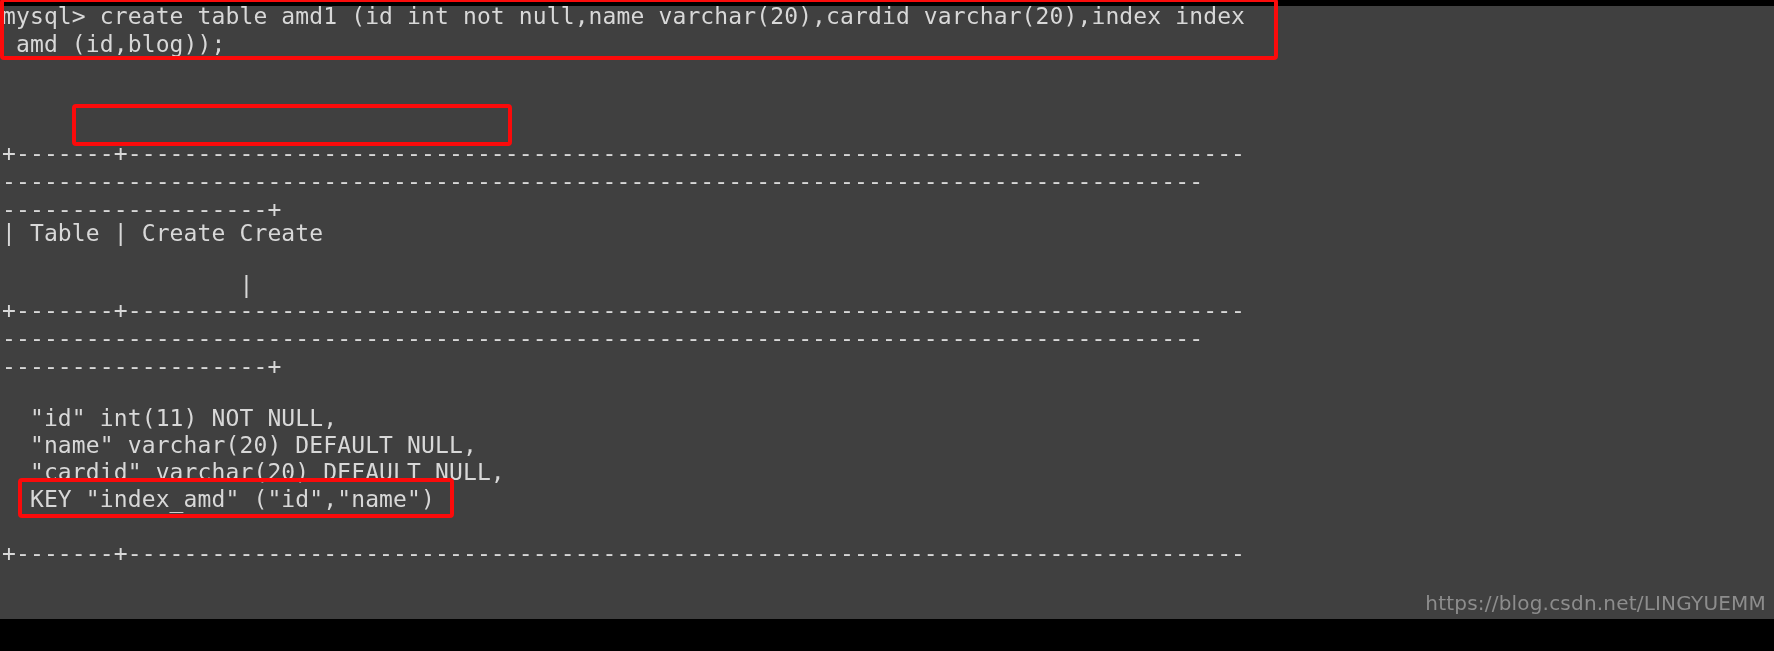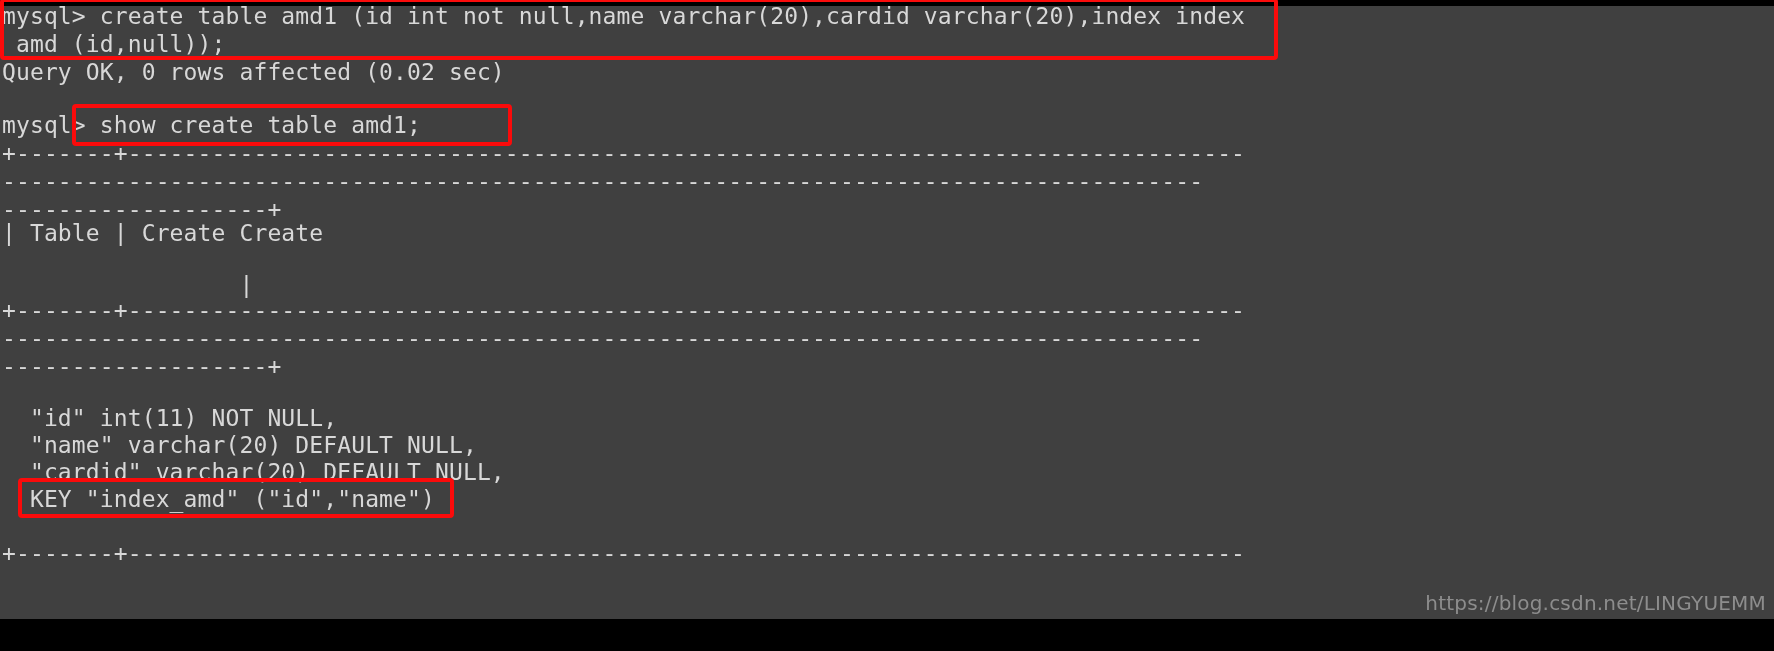--- a/index.html
+++ b/index.html
@@ -62,24 +62,22 @@
   }
 </style>
 </head>
 <body>
 
 <div id="screen">
 
   <div id="terminal">
 
     <div class="line" style="top:2px">mysql&gt; create table amd1 (id int not null,name varchar(20),cardid varchar(20),index index</div>
-    <div class="line" style="top:30px"> amd (id,null));</div>
-    <div class="line" style="top:58px">Query OK, 0 rows affected (0.02 sec)</div>
+    <div class="line" style="top:30px"> amd (id,blog));</div>
     <div class="line" style="top:86px"></div>
-    <div class="line" style="top:111px">mysql&gt; show create table amd1;</div>
     <div class="line" style="top:139px">+-------+--------------------------------------------------------------------------------</div>
     <div class="line" style="top:167px">--------------------------------------------------------------------------------------</div>
     <div class="line" style="top:195px">-------------------+</div>
     <div class="line" style="top:219px">| Table | Create Create</div>
     <div class="line" style="top:247px"></div>
     <div class="line" style="top:271px">                 |</div>
     <div class="line" style="top:296px">+-------+--------------------------------------------------------------------------------</div>
     <div class="line" style="top:324px">--------------------------------------------------------------------------------------</div>
     <div class="line" style="top:352px">-------------------+</div>
     <div class="line" style="top:404px">  "id" int(11) NOT NULL,</div>

